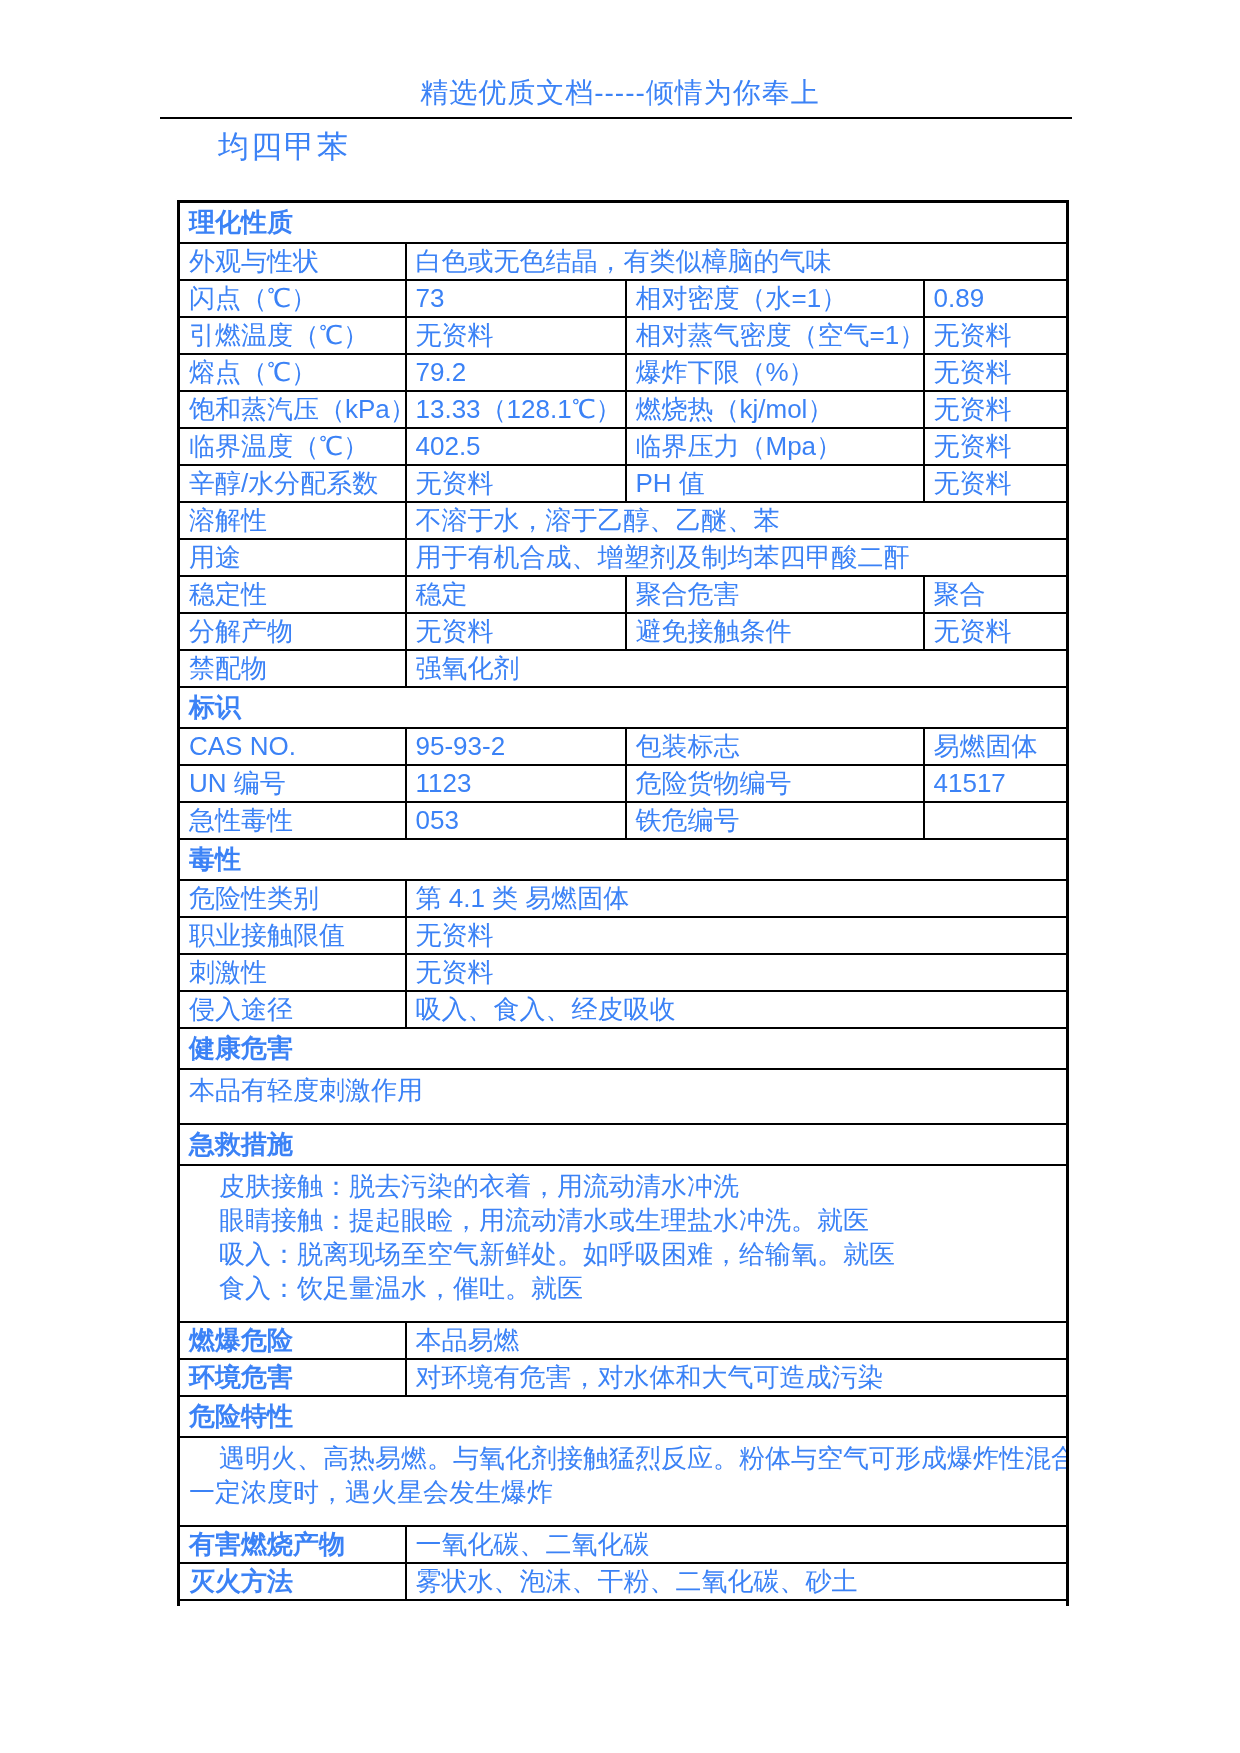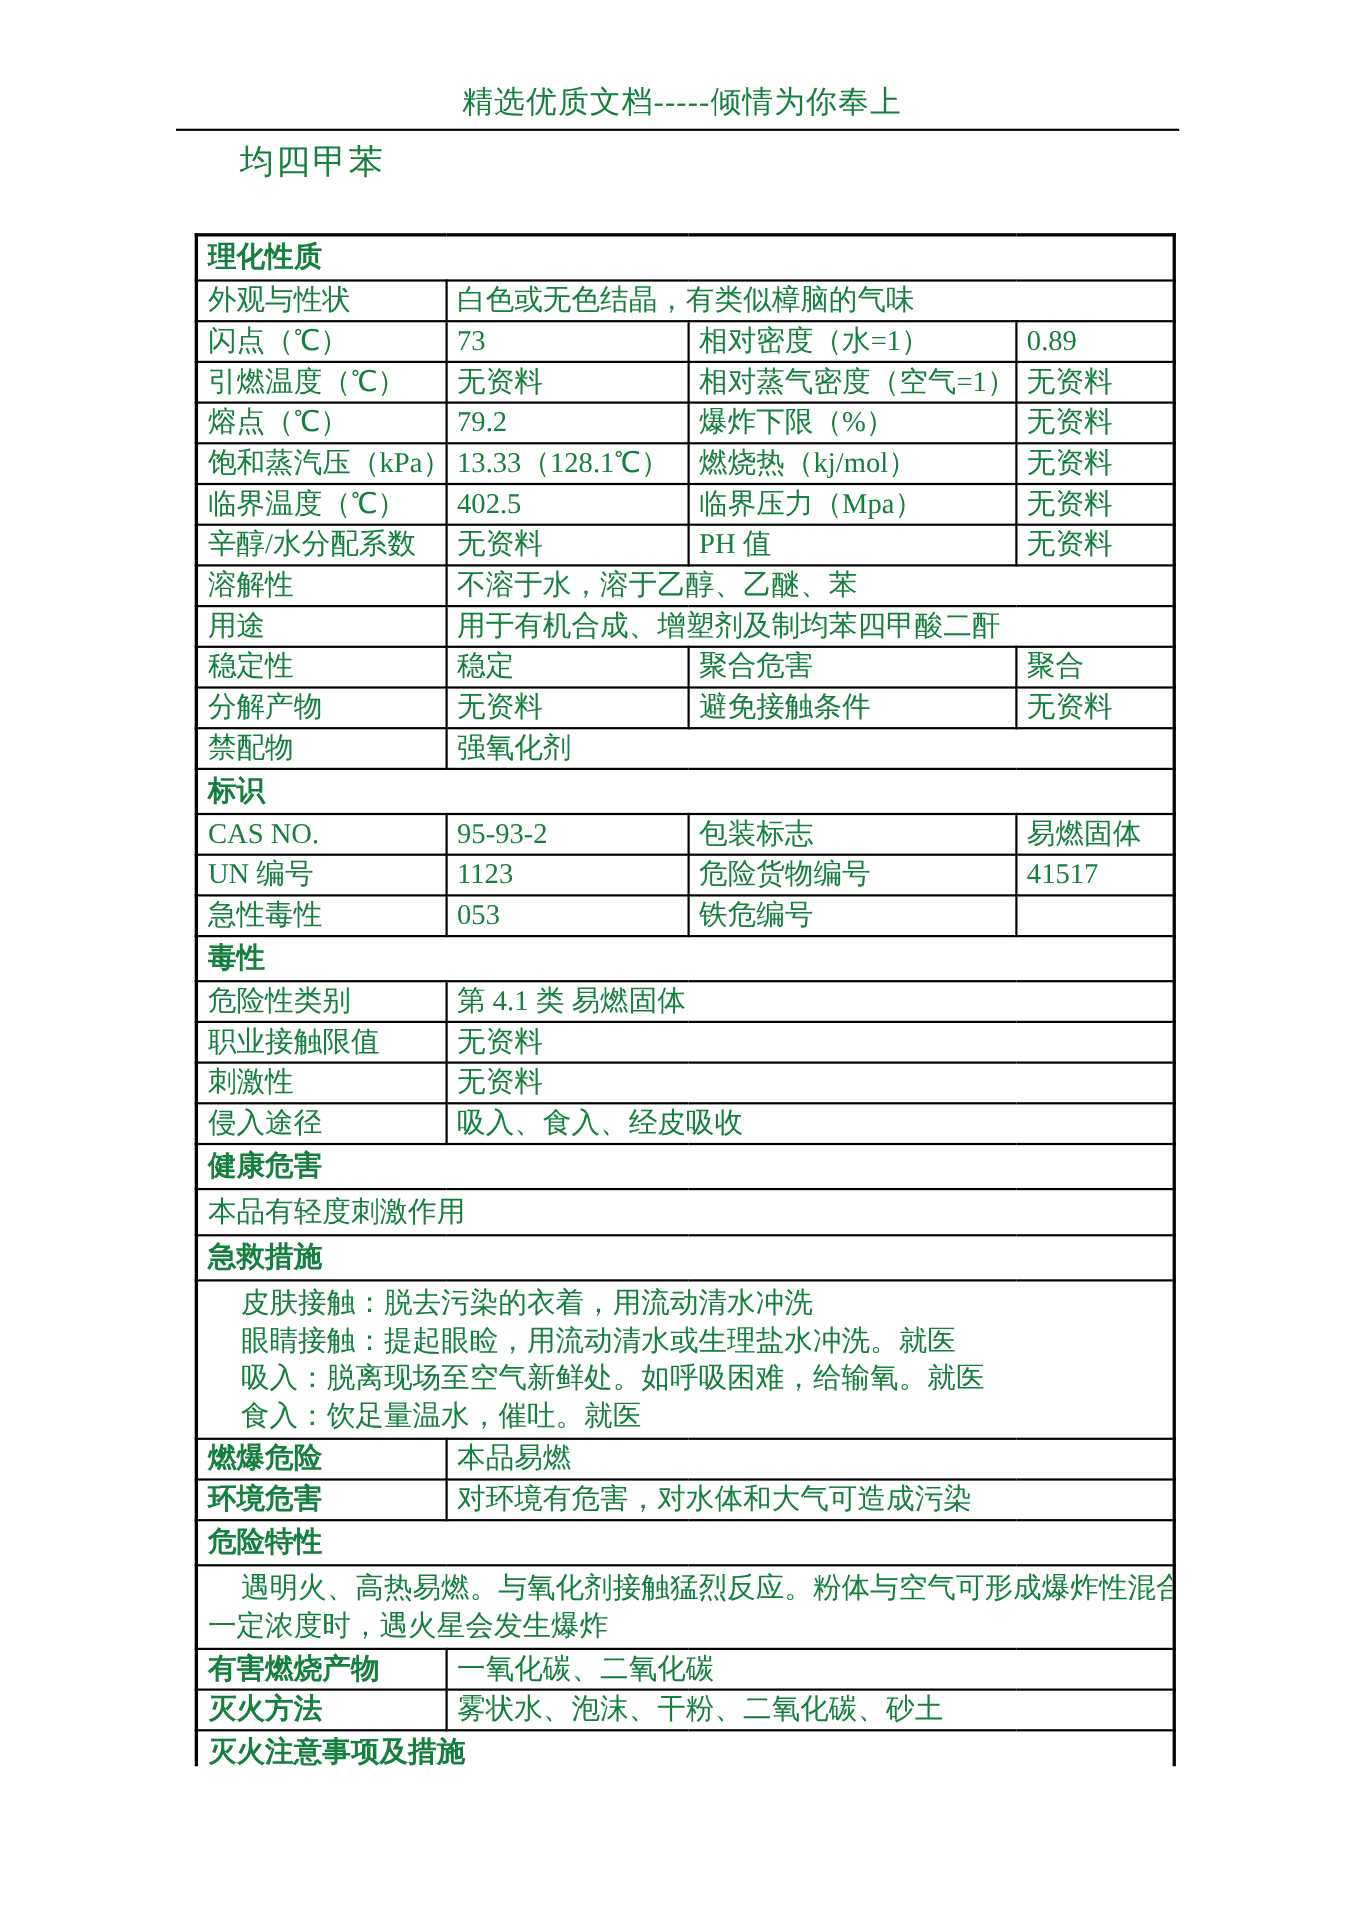--- a/index.html
+++ b/index.html
@@ -1,46 +1,46 @@
 <!DOCTYPE html>
 <html><head>
 <meta charset="utf-8">
 <style>
   html,body { margin:0; padding:0; background:#ffffff; }
   .page {
     position:relative; width:1240px; height:1606px; margin:0 auto;
-    background:#ffffff; color:#15803d;
-    font-family:Liberation Serif, serif;
+    background:#ffffff; color:#3b82f6;
+    font-family:Liberation Sans, sans-serif;
     overflow:hidden;
   }
   .header-text {
     position:absolute; top:74px; left:0; width:100%;
     text-align:center; font-size:28px; letter-spacing:1px; white-space:pre;
   }
   .header-rule {
     position:absolute; top:117px; left:160px; width:912px; height:2px;
     background:#000;
   }
   .doc-title {
     position:absolute; top:126px; left:218px; font-size:31px; letter-spacing:2px;
   }
-  .table-wrap { position:absolute; top:212px; left:177px; }
+  .table-wrap { position:absolute; top:200px; left:177px; }
   table.msds {
     border-collapse:collapse; table-layout:fixed; width:889px;
     border:3px solid #000;
   }
   table.msds td {
     border:2px solid #000;
     font-size:26px; line-height:1.18;
     padding:1px 9px; height:33px;
     vertical-align:middle;
     overflow:hidden; white-space:nowrap;
   }
   table.msds td.section { font-weight:bold; height:37px; }
-  table.msds td.blockcell { white-space:normal; padding-top:3px; padding-bottom:3px; }
+  table.msds td.blockcell { white-space:normal; padding-top:3px; padding-bottom:16px; }
   table.msds td.boldlabel { font-weight:bold; }
   .line { line-height:34px; white-space:nowrap; }
   .line.ind { padding-left:30px; }
   sub.lcsub { font-size:0.62em; vertical-align:-0.25em; line-height:0; }
   .footer {
     position:absolute; top:1606px; left:4px; width:100%;
     text-align:center; font-size:28px; white-space:pre;
   }
 </style>
 </head>

